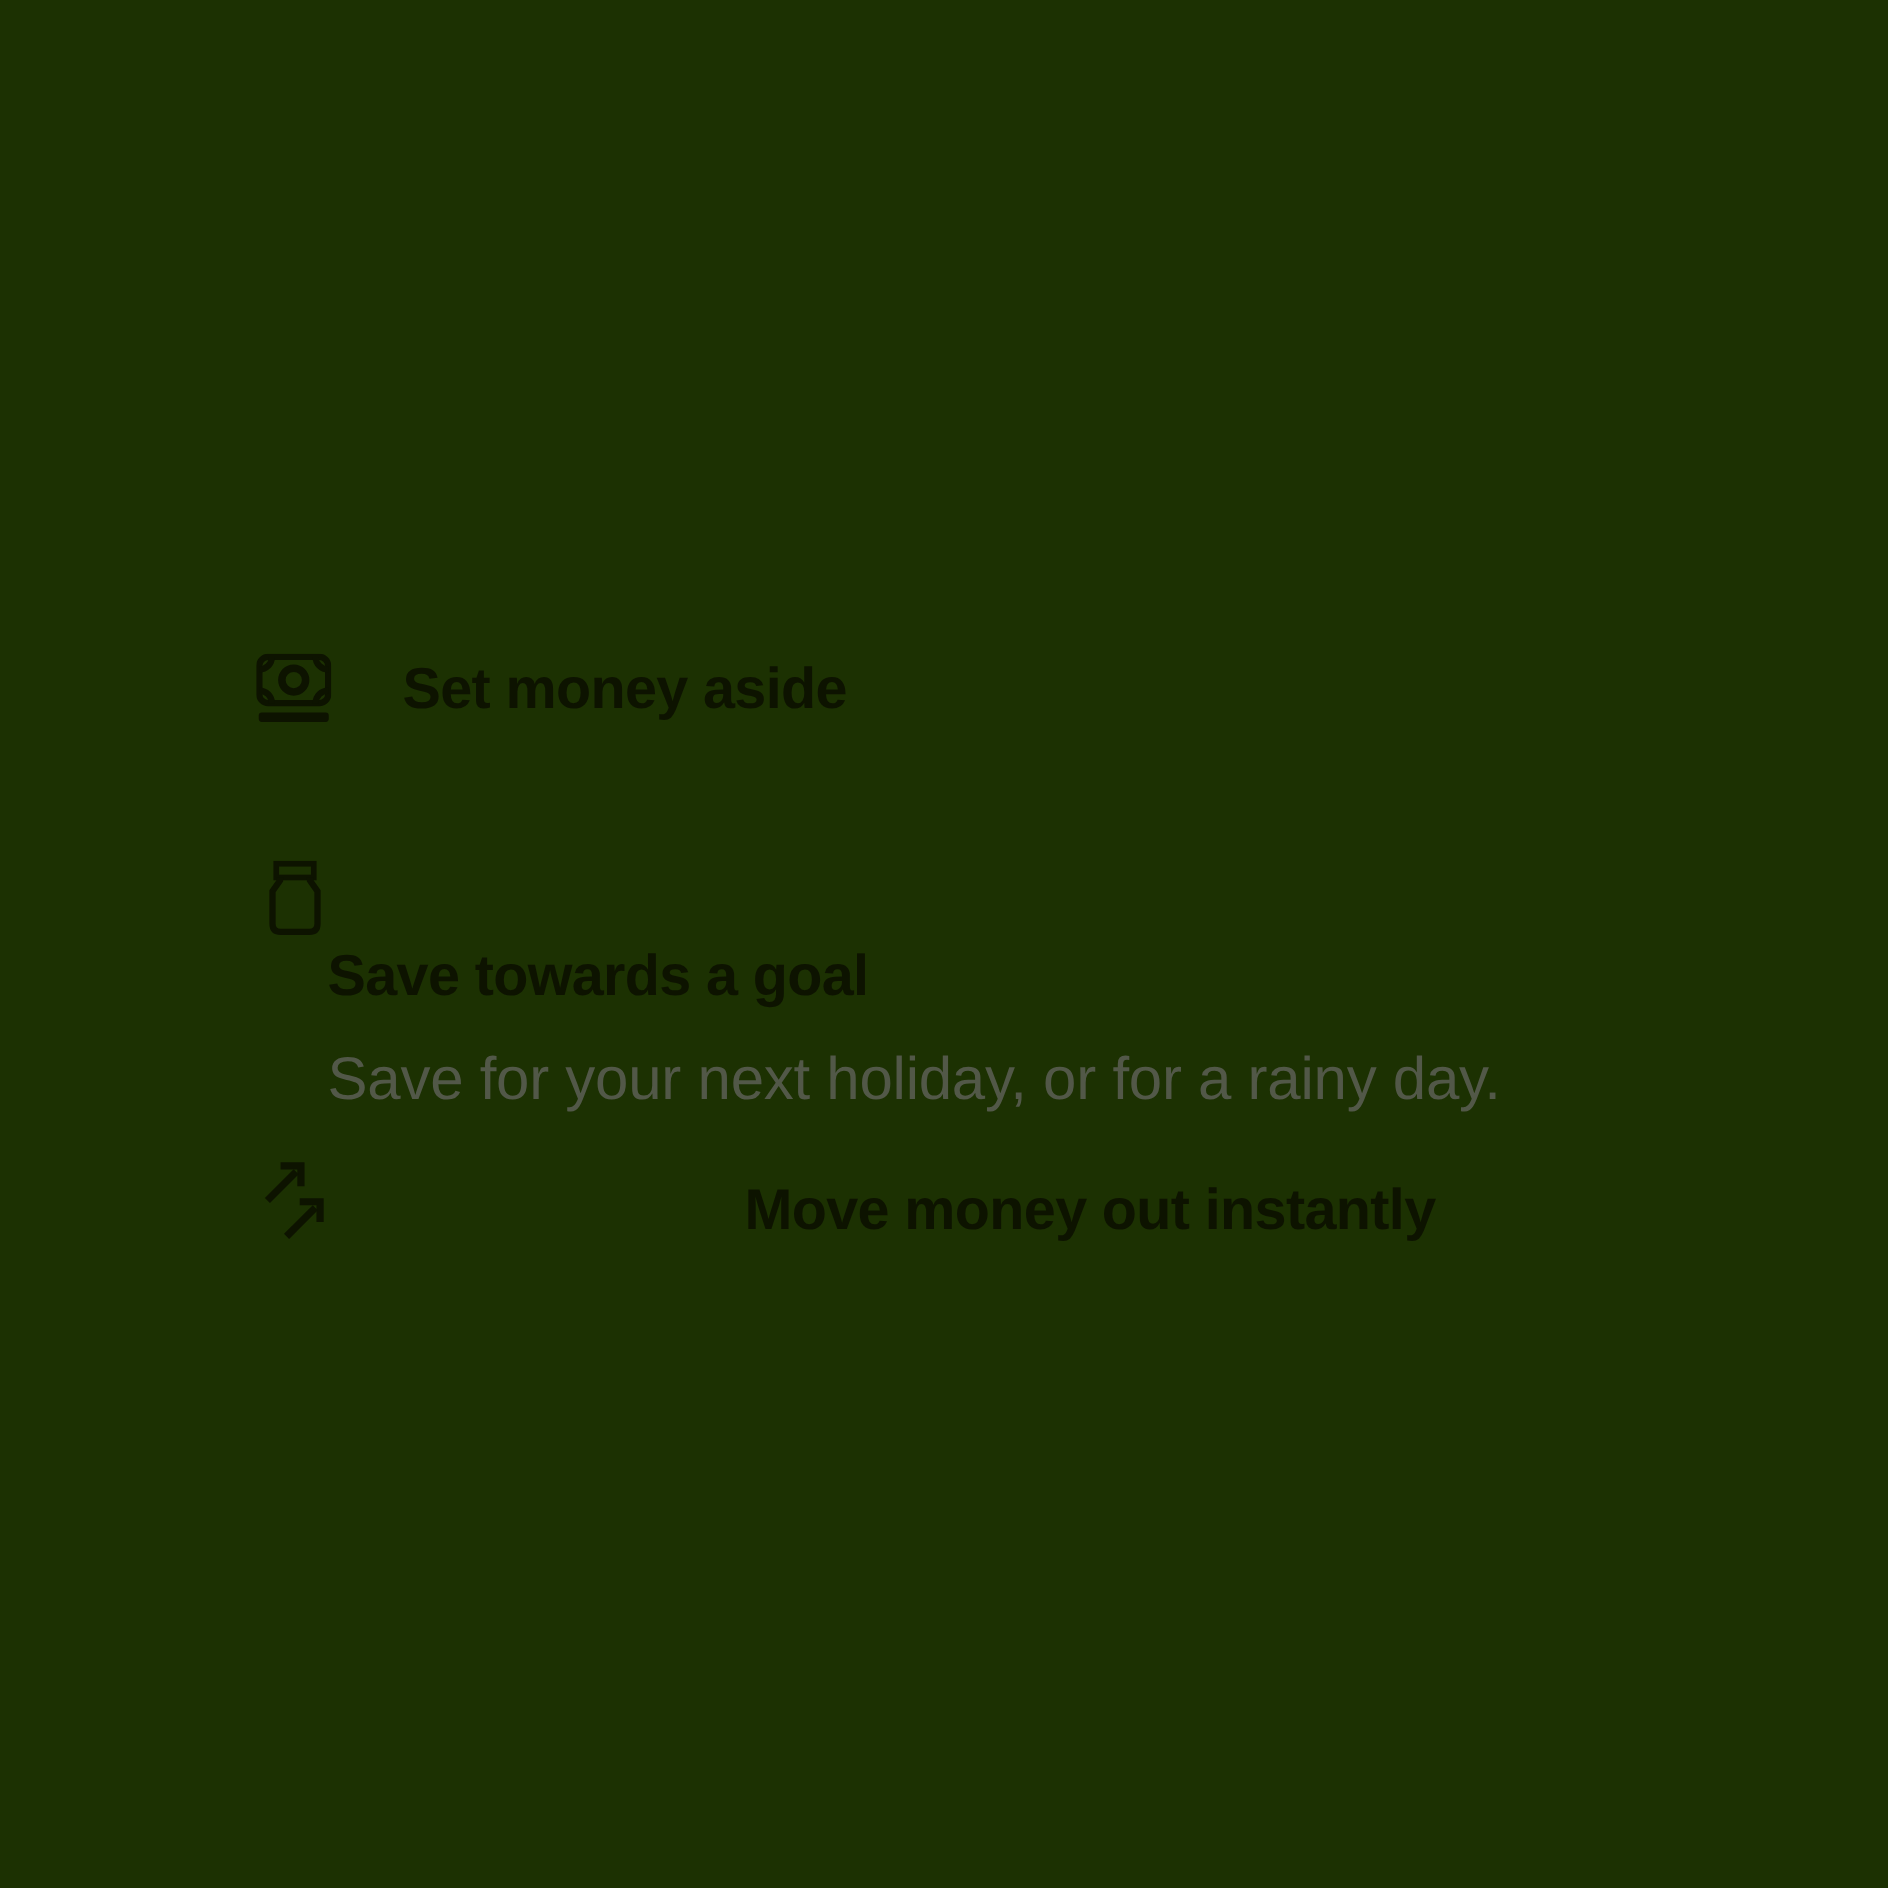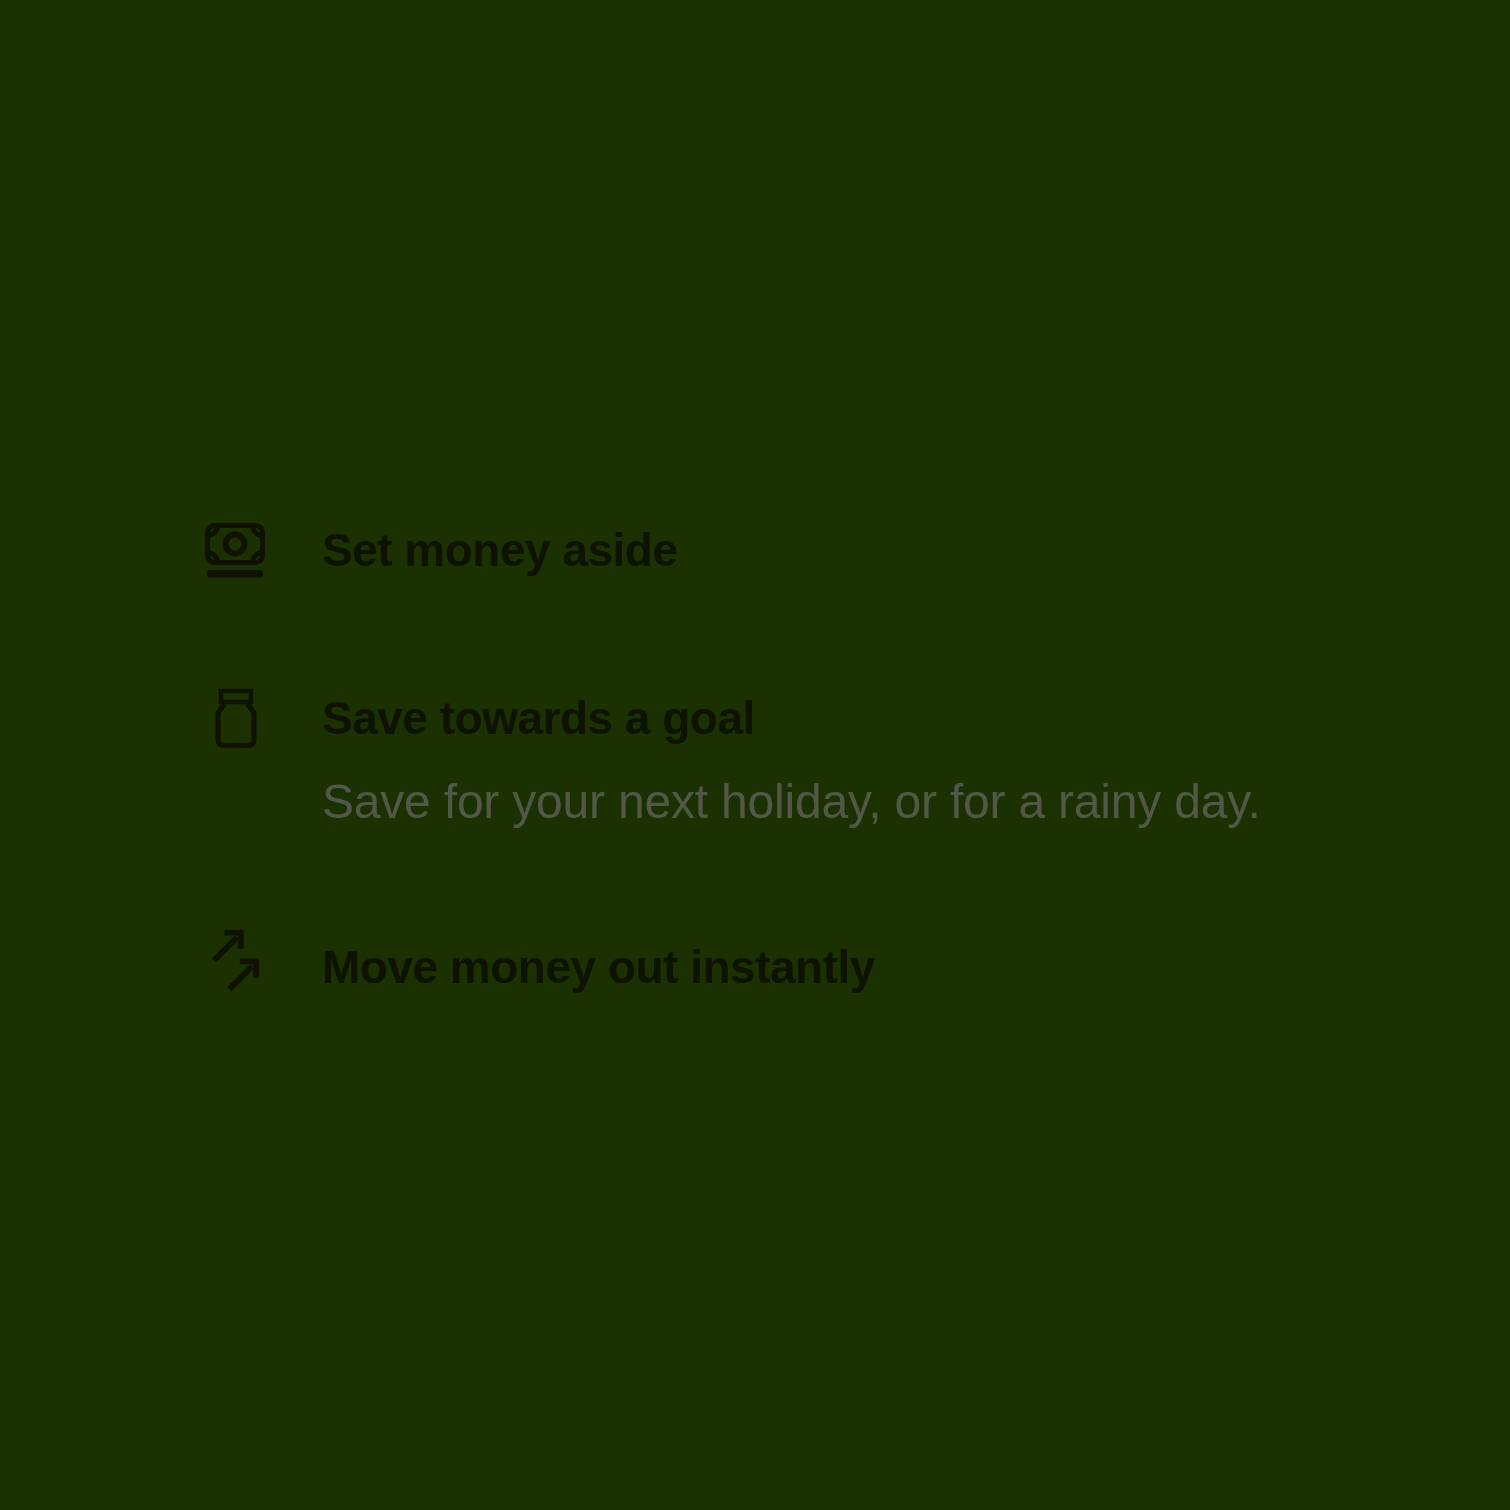--- a/index.html
+++ b/index.html
@@ -20,21 +20,21 @@
     width: 1510px;
     height: 1510px;
   }
   .feature {
     position: absolute;
     left: 205px;
     display: flex;
     align-items: flex-start;
   }
   #feature-1 { top: 523px; }
-  #feature-2 { top: 688px; }
+  #feature-2 { top: 688px; flex-direction: column; }
   #feature-3 { top: 925px; }
   .icon-col {
     width: 60px;
     flex: none;
   }
   .icon-col svg { display: block; }
   #feature-2 .icon-col svg { margin-left: 6px; }
   #feature-3 .icon-col svg { margin-left: 5px; }
   .text-col {
     margin-left: 57px;
@@ -42,21 +42,21 @@
   }
   .feature-title {
     color: var(--ink);
     font-size: 46px;
     font-weight: 700;
     letter-spacing: -0.5px;
     line-height: 55px;
     white-space: nowrap;
   }
   #feature-2 .feature-title { line-height: 60px; }
-  #feature-3 .feature-title { margin-top: 14px; line-height: 56px; }
+  #feature-3 .feature-title { margin-top: 14px; line-height: 56px; text-align: center; }
   .feature-subtitle {
     margin-top: 26px;
     color: var(--muted);
     font-size: 48px;
     font-weight: 400;
     letter-spacing: -0.2px;
     line-height: 56px;
     white-space: nowrap;
   }
   .ico { stroke: var(--ink); fill: none; }

